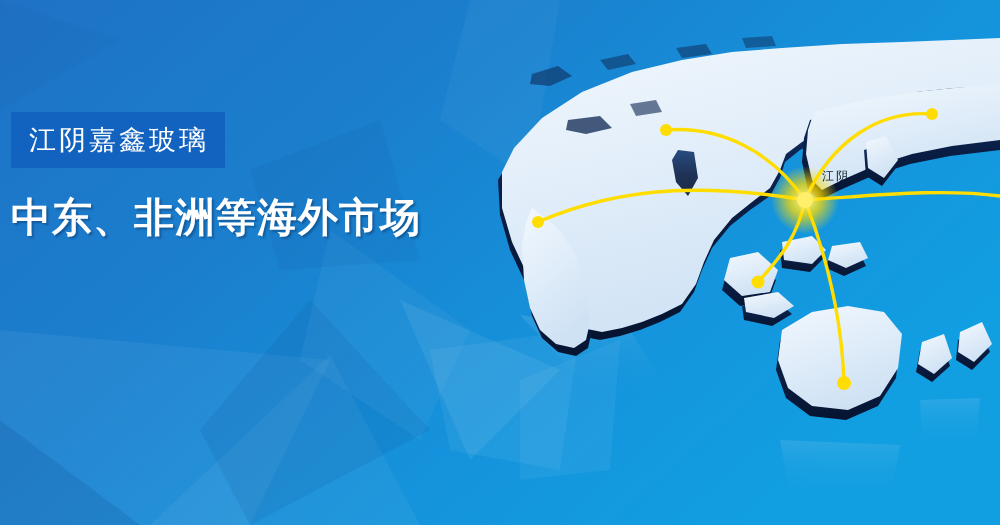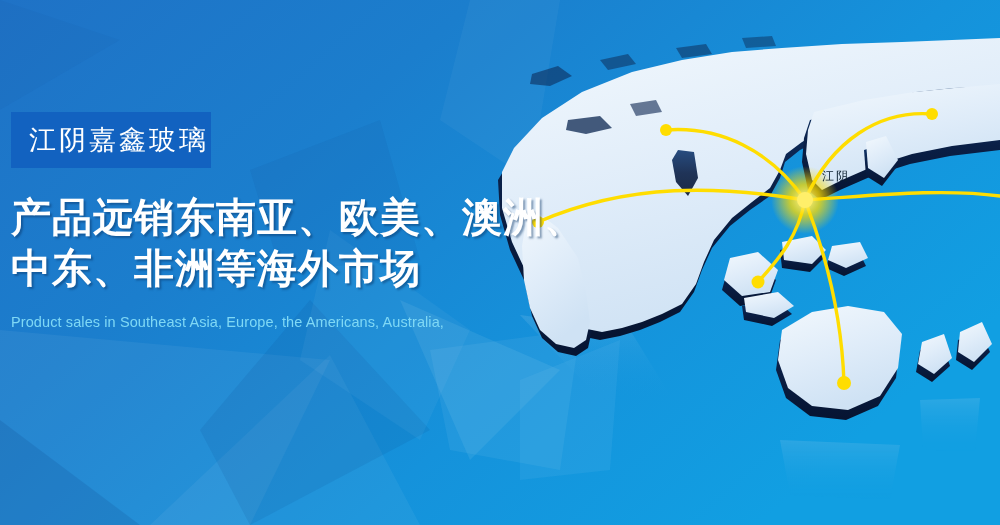--- a/index.html
+++ b/index.html
@@ -38,21 +38,21 @@
     z-index: 6;
   }
 
   .brand-badge {
     display: inline-block;
     background: #1262c0;
     color: #ffffff;
     font-size: 27px;
     line-height: 1;
     letter-spacing: 3px;
-    padding: 14px 2px 15px 18px;
+    padding: 14px 16px 15px 18px;
     font-weight: 400;
     font-family: "DejaVu Sans", "Liberation Sans", sans-serif;
   }
 
   .headline {
     margin-top: 24px;
     color: #ffffff;
     font-size: 40px;
     font-weight: bold;
     line-height: 1.28;
@@ -254,23 +254,21 @@
     </svg>
   </div>
 
   <div class="city-label">江阴</div>
 
   <div class="text-block">
 
     <div class="brand-badge">江阴嘉鑫玻璃</div>
 
     <div class="headline">
-      <span class="headline-line">产品远销东南亚、欧美、澳洲、</span>
       <span class="headline-line">中东、非洲等海外市场</span>
     </div>
 
     <div class="subhead">
-      <span class="subhead-line">Product sales in Southeast Asia, Europe, the Americans, Australia,</span>
     </div>
 
   </div>
 
 </div>
 
 </body></html>

